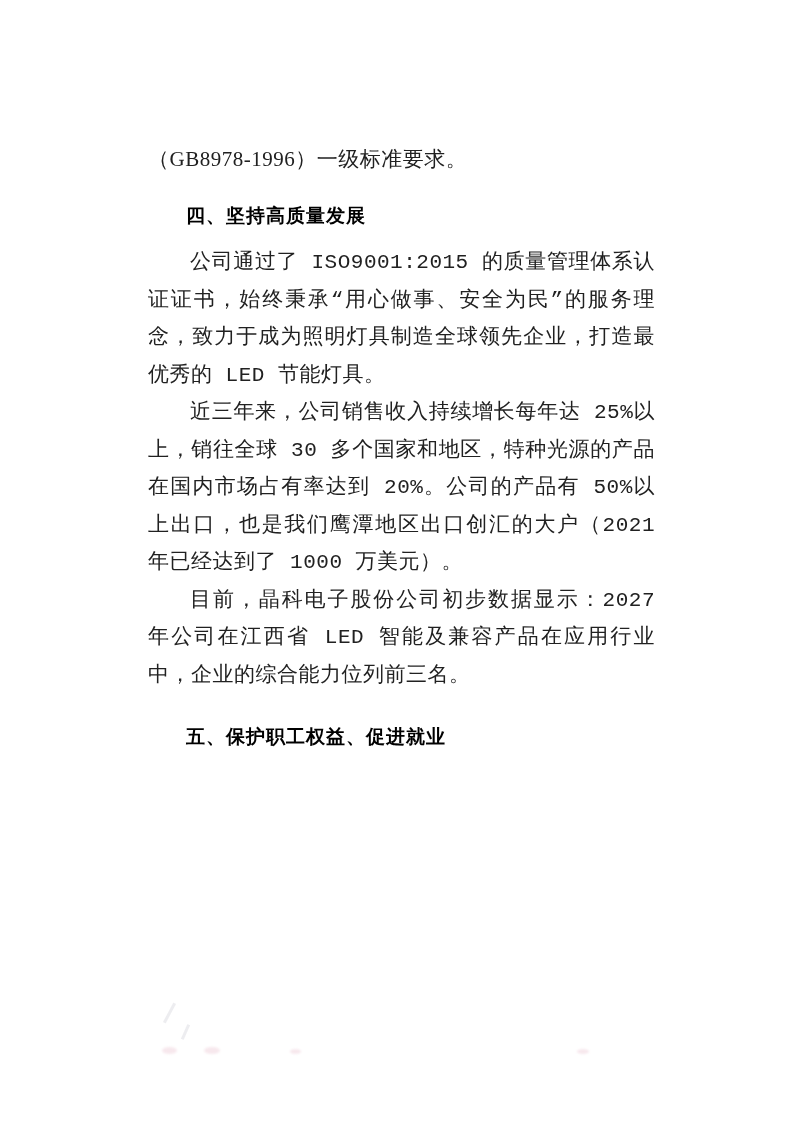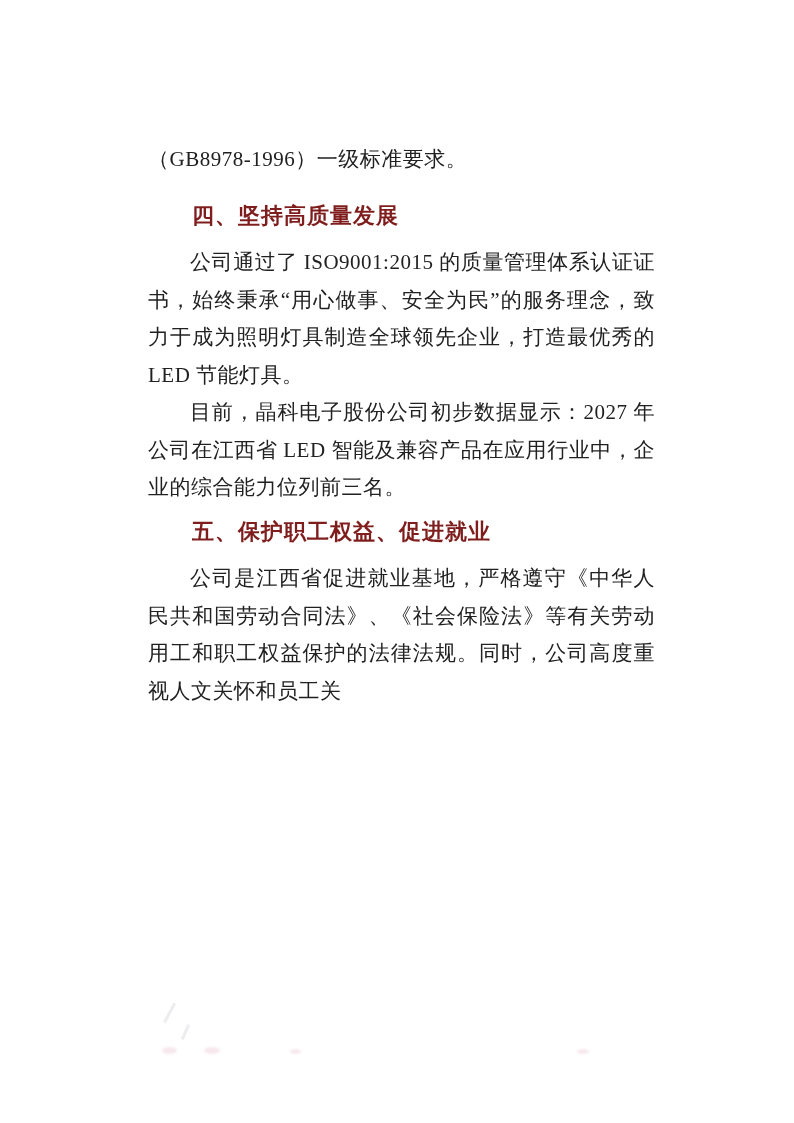--- a/index.html
+++ b/index.html
@@ -24,33 +24,34 @@
   .body-par {
     margin: 0;
     font-size: 21px;
     line-height: 37.5px;
     color: #212121;
     text-align: justify;
     letter-spacing: 0.5px;
   }
   .body-par.indent {
     text-indent: 2em;
+    font-family: Liberation Mono, monospace;
   }
   .heading {
     margin: 18px 0 10px 0;
-    font-size: 22px;
+    font-size: 19px;
     line-height: 37.5px;
     font-weight: bold;
-    color: #7f1d1d;
+    color: #000000;
     text-indent: 2em;
     font-family: "Liberation Sans", "DejaVu Sans", sans-serif;
     letter-spacing: 1px;
   }
   .heading.second {
-    margin-top: 6px;
+    margin-top: 24px;
   }
   
   .smudge {
     position: absolute;
     border-radius: 50%;
     background: rgba(238, 203, 216, 0.45);
     filter: blur(1px);
   }
   .streak {
     position: absolute;
@@ -64,26 +65,26 @@
 <div class="page">
   <div class="content">
 
     <p class="body-par">（GB8978-1996）一级标准要求。</p>
 
     <h2 class="heading">四、坚持高质量发展</h2>
 
     <p class="body-par indent">公司通过了 ISO9001:2015 的质量管理体系认证证书，始终秉承“用心做事、安全为民”的服务理念，致力于成为照明灯具制造全球领先企业，打造最优秀的 LED 节能灯具。</p>
 
 
+    <p class="body-par indent">近三年来，公司销售收入持续增长每年达 25%以上，销往全球 30 多个国家和地区，特种光源的产品在国内市场占有率达到 20%。公司的产品有 50%以上出口，也是我们鹰潭地区出口创汇的大户（2021 年已经达到了 1000 万美元）。</p>
 
     <p class="body-par indent">目前，晶科电子股份公司初步数据显示：2027 年公司在江西省 LED 智能及兼容产品在应用行业中，企业的综合能力位列前三名。</p>
 
     <h2 class="heading second">五、保护职工权益、促进就业</h2>
 
-    <p class="body-par indent">公司是江西省促进就业基地，严格遵守《中华人民共和国劳动合同法》、《社会保险法》等有关劳动用工和职工权益保护的法律法规。同时，公司高度重视人文关怀和员工关</p>
 
   </div>
 
   <div class="streak" style="left:168px; top:1002px; width:3px; height:22px; transform:rotate(28deg);"></div>
   <div class="streak" style="left:184px; top:1024px; width:3px; height:16px; transform:rotate(24deg);"></div>
   <div class="smudge" style="left:162px; top:1047px; width:15px; height:7px;"></div>
   <div class="smudge" style="left:204px; top:1047px; width:16px; height:7px;"></div>
   <div class="smudge" style="left:290px; top:1049px; width:11px; height:5px;"></div>
   <div class="smudge" style="left:577px; top:1049px; width:12px; height:5px;"></div>
 </div>

